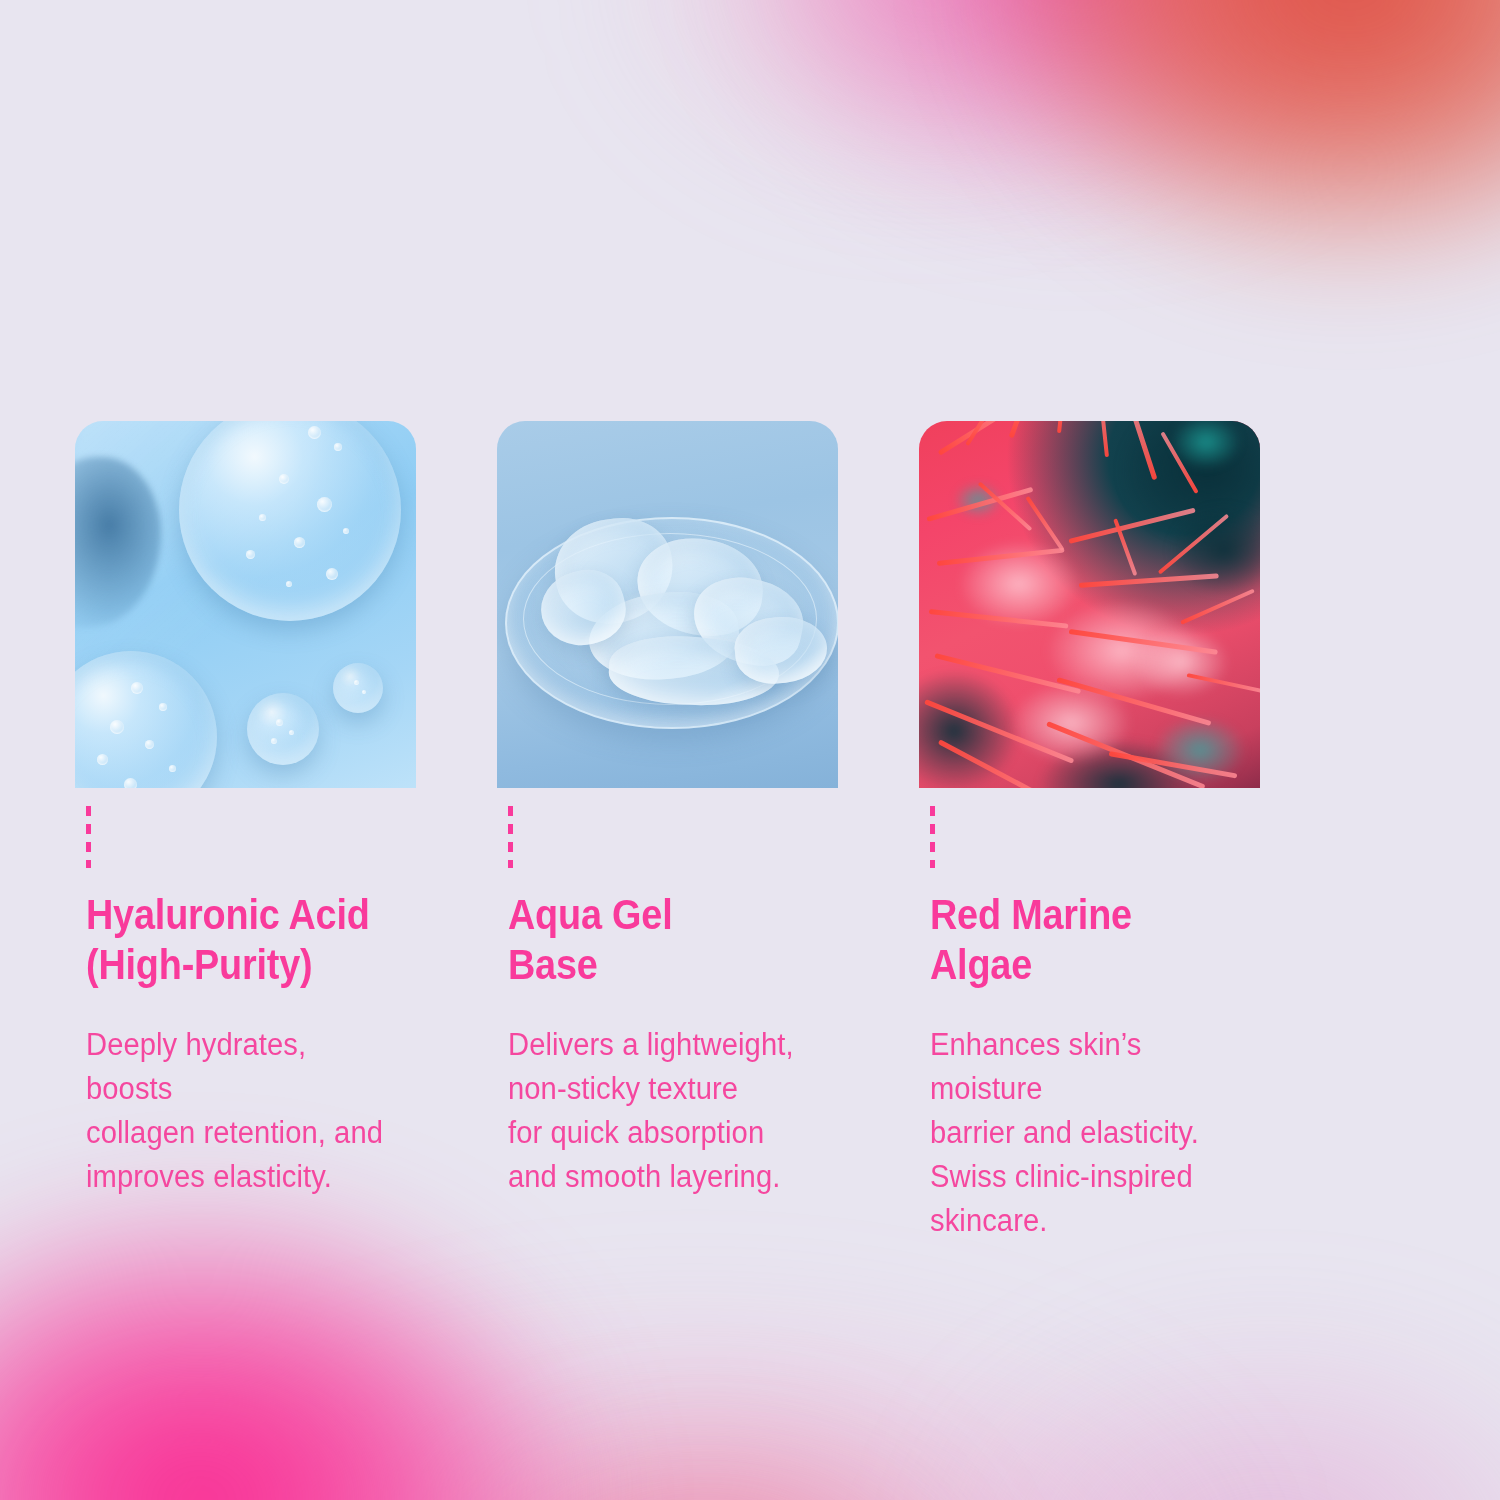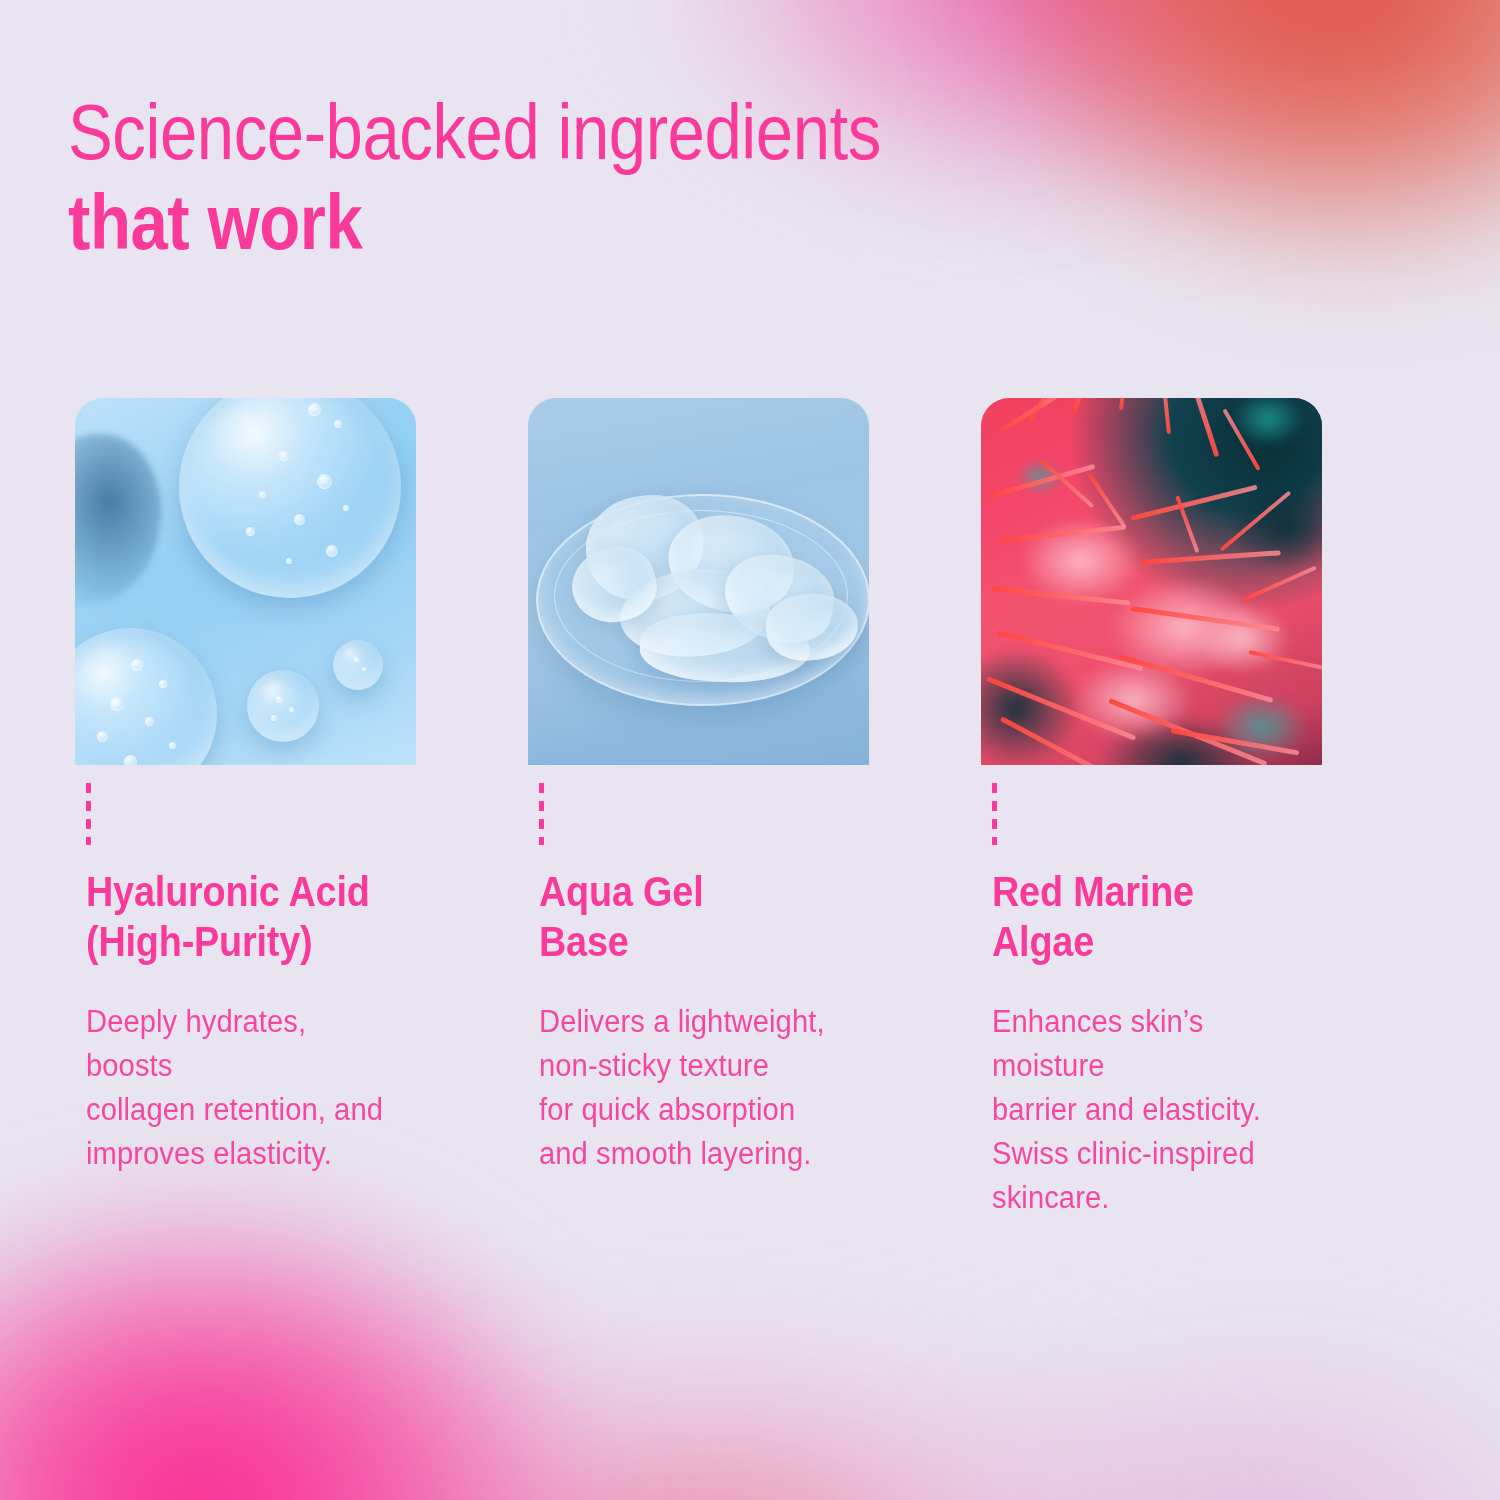--- a/index.html
+++ b/index.html
@@ -108,24 +108,24 @@
     transform-origin: left center;
     white-space: nowrap;
   }
   .headline-line.light { font-weight: 400; }
   .headline-line.bold  { font-weight: 700; margin-top: 10px; }
 
   
   .cards {
     position: absolute;
     left: 75px;
-    top: 398px;
+    top: 421px;
     width: 1350px;
     display: flex;
-    gap: 112px;
+    gap: 81px;
   }
   .card {
     width: 341px;
   }
 
   
   .tile {
     position: relative;
     width: 341px;
     height: 367px;
@@ -291,24 +291,20 @@
   <div class="bg-layer">
     <div class="blob blob-tr-soft"></div>
     <div class="blob blob-tr-pink"></div>
     <div class="blob blob-tr-red"></div>
     <div class="blob blob-br-lilac"></div>
     <div class="blob blob-bl-wide"></div>
     <div class="blob blob-bl-coral"></div>
     <div class="blob blob-bl-magenta"></div>
   </div>
 
-  <div class="headline">
-    <div class="headline-line light">Science-backed ingredients</div>
-    <div class="headline-line bold">that work</div>
-  </div>
 
   <div class="cards">
 
     <div class="card">
       <div class="tile">
         <div class="tile-inner">
           <div class="ha-bg"></div>
           <div class="ha-streak"></div>
           <div class="ha-dark"></div>
           <div class="drop d1">

